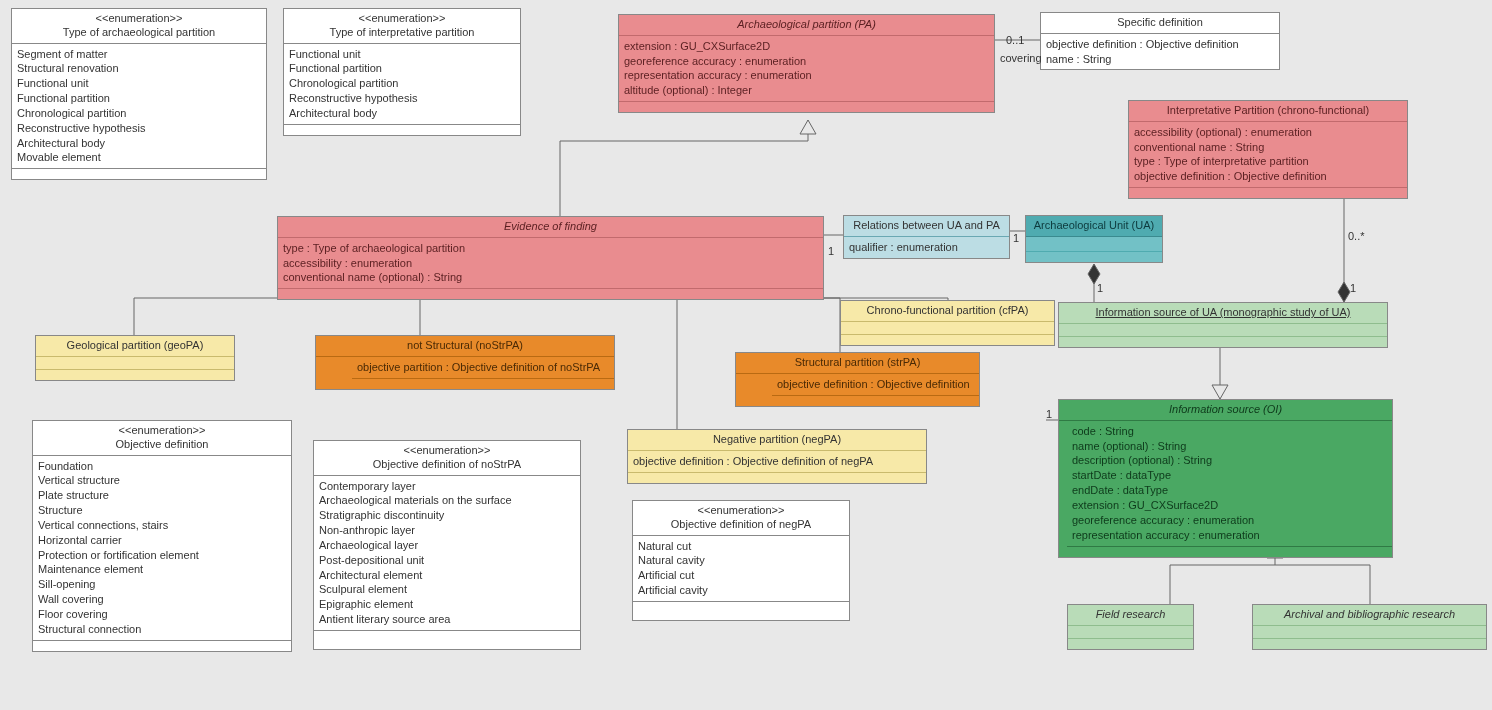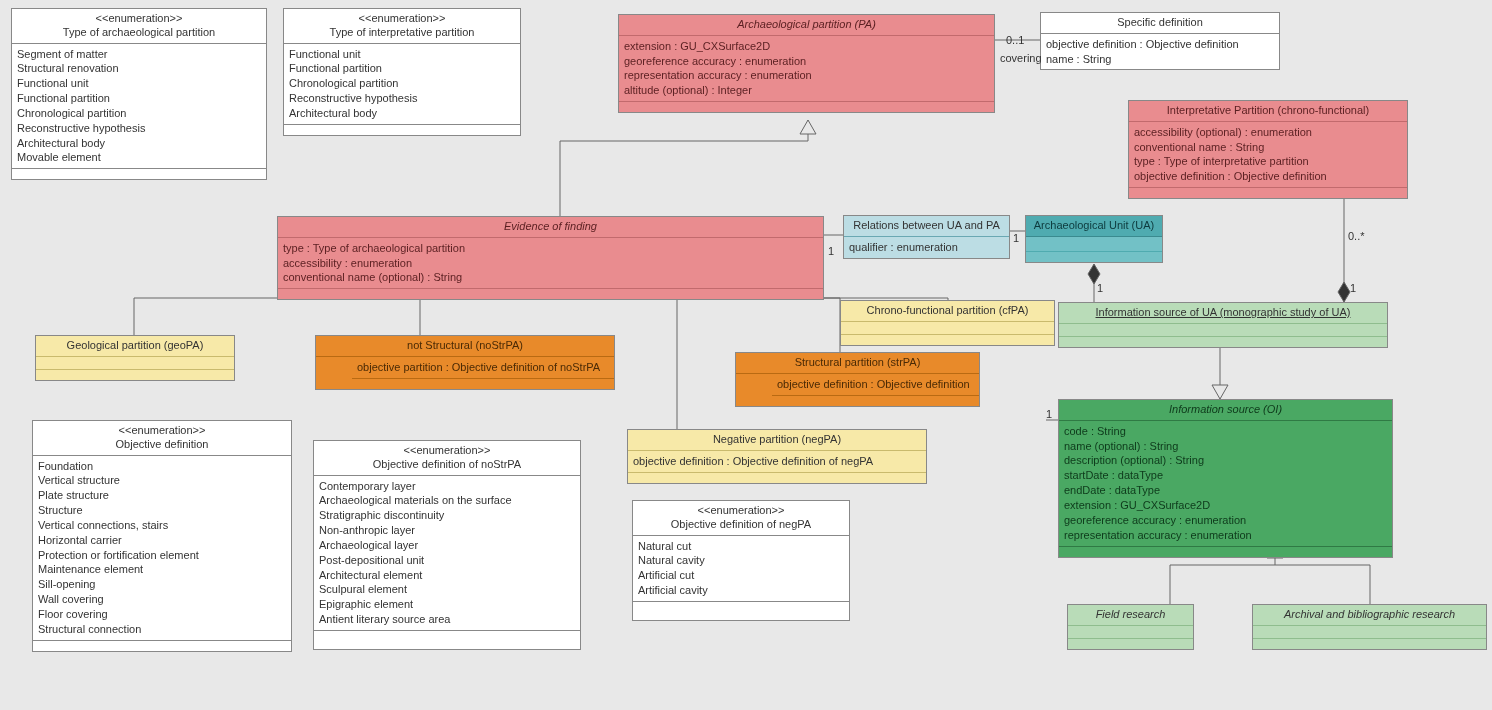--- a/index.html
+++ b/index.html
@@ -29,21 +29,21 @@
   .c-lblue .title{background:#8cc7d2;border-bottom-color:#6aa8b3;}
   .c-lblue .body,.c-lblue .spacer{background:#bcdde4;border-top-color:#8cc7d2;}
   .c-teal{background:#72c1c6;}
   .c-teal .title{background:#4fabb0;border-bottom-color:#3a8a8f;color:#0d3a3d;}
   .c-teal .body,.c-teal .spacer{background:#72c1c6;border-top-color:#4fabb0;}
   .c-lgreen{background:#b9dcb8;}
   .c-lgreen .title{background:#b9dcb8;border-bottom-color:#8fbd8e;}
   .c-lgreen .body,.c-lgreen .spacer{background:#b9dcb8;border-top-color:#8fbd8e;}
   .c-green{background:#4aa863;color:#0e3a1b;}
   .c-green .title{background:#4aa863;border-bottom-color:#2f7a44;}
-  .c-green .body,.c-green .spacer{background:#4aa863;border-top-color:#2f7a44;}
+  .c-green .body,.c-green .spacer{background:#4aa863;border-top-color:#2f7a44;margin-left:8px;}
   .label{position:absolute;font-size:11px;color:#333;background:transparent;}
   svg.conn{position:absolute;left:0;top:0;width:1492px;height:710px;pointer-events:none;}
   svg .line{stroke:#666;stroke-width:1;fill:none;}
   svg .hollow{stroke:#666;stroke-width:1;fill:#e8e8e8;}
   svg .solid{stroke:#666;stroke-width:1;fill:#333;}
 </style>
 </head>
 <body>
 
 <div class="canvas">

